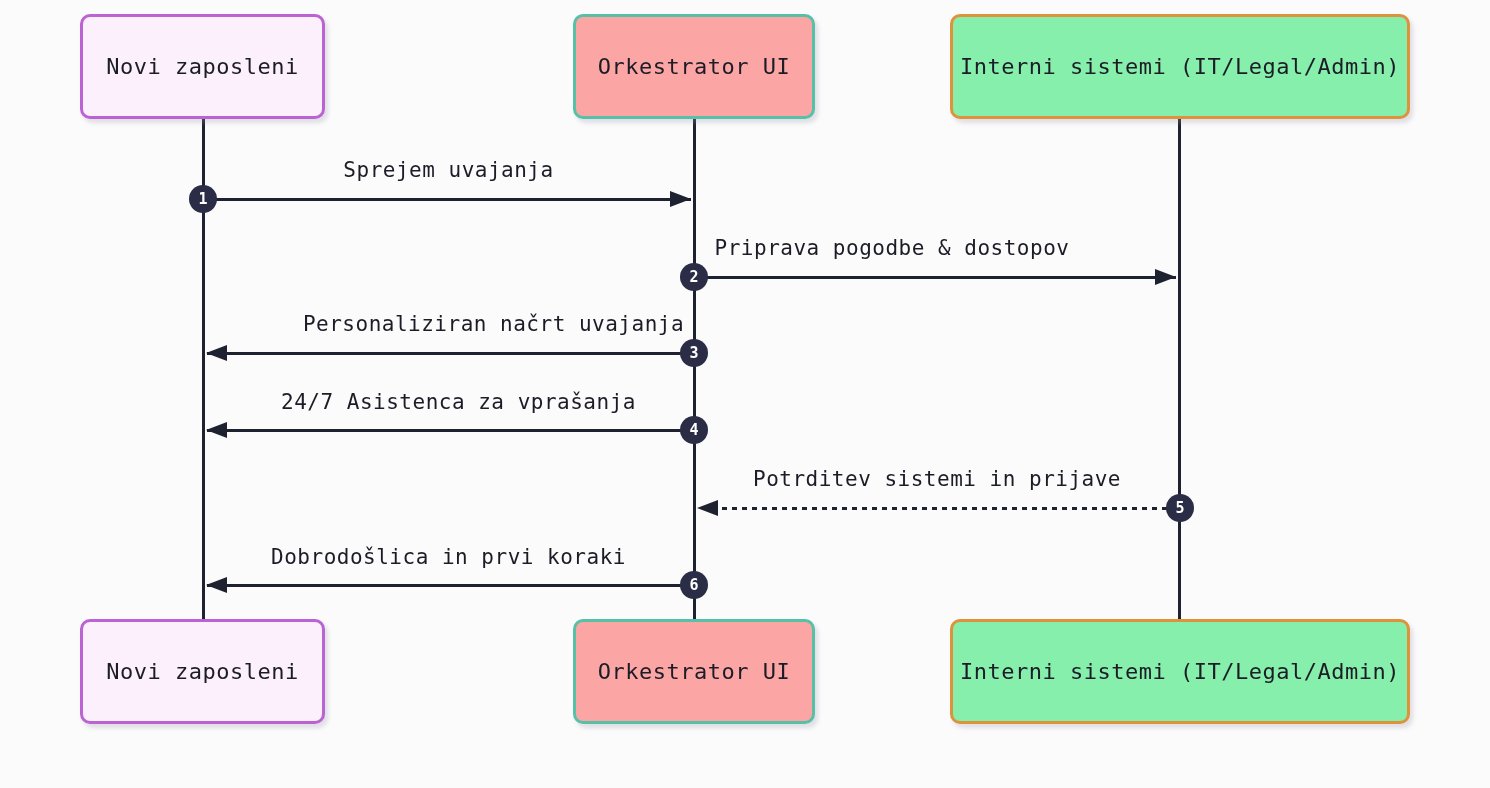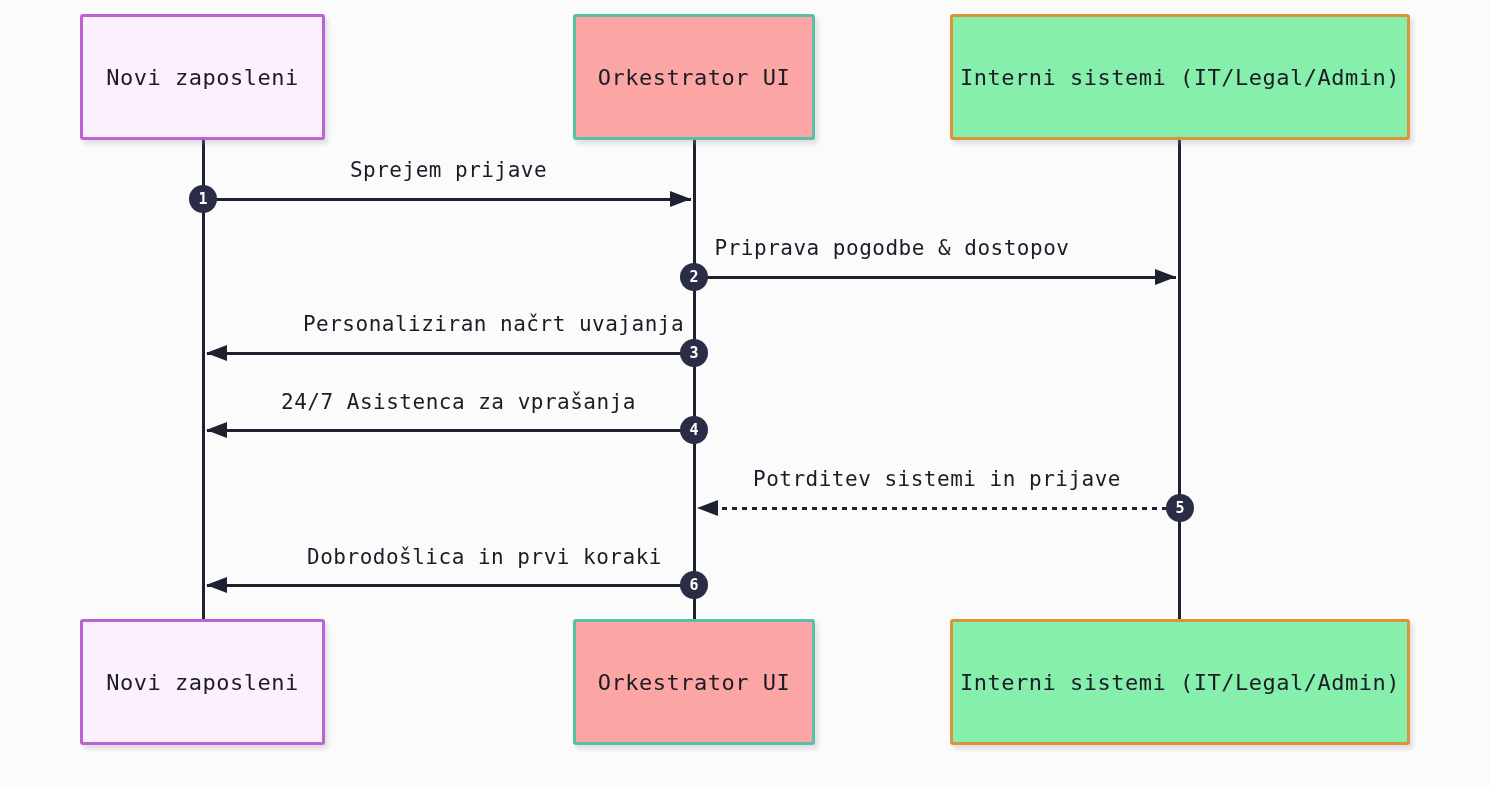--- a/index.html
+++ b/index.html
@@ -18,22 +18,22 @@
   .stage{position:relative;width:1490px;height:788px;}
 
   
   .lifeline{
     position:absolute;top:119px;height:500px;width:3px;
     background:var(--line);
   }
 
   
   .actor{
-    position:absolute;height:126px;
-    border:3px solid;border-radius:3px;
+    position:absolute;height:105px;
+    border:3px solid;border-radius:10px;
     display:flex;align-items:center;justify-content:center;
     font-size:22px;letter-spacing:0.5px;
     box-shadow:3px 4px 4px rgba(150,150,170,0.28);
     box-sizing:border-box;
     white-space:nowrap;
   }
   .actor.purple{border-color:#bb63d2;background:#fbf0fc;}
   .actor.teal{border-color:#56c1a7;background:#fca5a5;}
   .actor.orange{border-color:#de923c;background:#86efac;}
 
@@ -77,21 +77,21 @@
     <span>Novi zaposleni</span>
   </div>
   <div class="actor teal" style="left:573px;top:14px;width:242px;">
     <span>Orkestrator UI</span>
   </div>
   <div class="actor orange" style="left:950px;top:14px;width:460px;">
     <span>Interni sistemi (IT/Legal/Admin)</span>
   </div>
 
   <div>
-    <div class="msg-label" style="left:203px;top:156px;width:491px;">Sprejem prijave</div>
+    <div class="msg-label" style="left:203px;top:156px;width:491px;">Sprejem uvajanja</div>
     <div class="msg-line" style="left:203px;top:198px;width:488px;"></div>
     <div class="arrowhead right" style="left:670px;top:191px;"></div>
     <div class="seq-circle" style="left:189px;top:185px;">1</div>
   </div>
 
   <div>
     <div class="msg-label" style="left:694px;top:234px;width:396px;">Priprava pogodbe &amp; dostopov</div>
     <div class="msg-line" style="left:694px;top:276px;width:482px;"></div>
     <div class="arrowhead right" style="left:1155px;top:269px;"></div>
     <div class="seq-circle" style="left:680px;top:263px;">2</div>
@@ -112,21 +112,21 @@
   </div>
 
   <div>
     <div class="msg-label" style="left:694px;top:465px;width:486px;">Potrditev sistemi in prijave</div>
     <div class="msg-line dotted" style="left:712px;top:507px;width:468px;"></div>
     <div class="arrowhead left" style="left:697px;top:500px;"></div>
     <div class="seq-circle" style="left:1166px;top:494px;">5</div>
   </div>
 
   <div>
-    <div class="msg-label" style="left:203px;top:543px;width:491px;margin-left:36px;">Dobrodošlica in prvi koraki</div>
+    <div class="msg-label" style="left:203px;top:543px;width:491px;">Dobrodošlica in prvi koraki</div>
     <div class="msg-line" style="left:207px;top:584px;width:487px;"></div>
     <div class="arrowhead left" style="left:206px;top:577px;"></div>
     <div class="seq-circle" style="left:680px;top:571px;">6</div>
   </div>
 
   <div class="actor purple" style="left:80px;top:619px;width:245px;">
     <span>Novi zaposleni</span>
   </div>
   <div class="actor teal" style="left:573px;top:619px;width:242px;">
     <span>Orkestrator UI</span>

